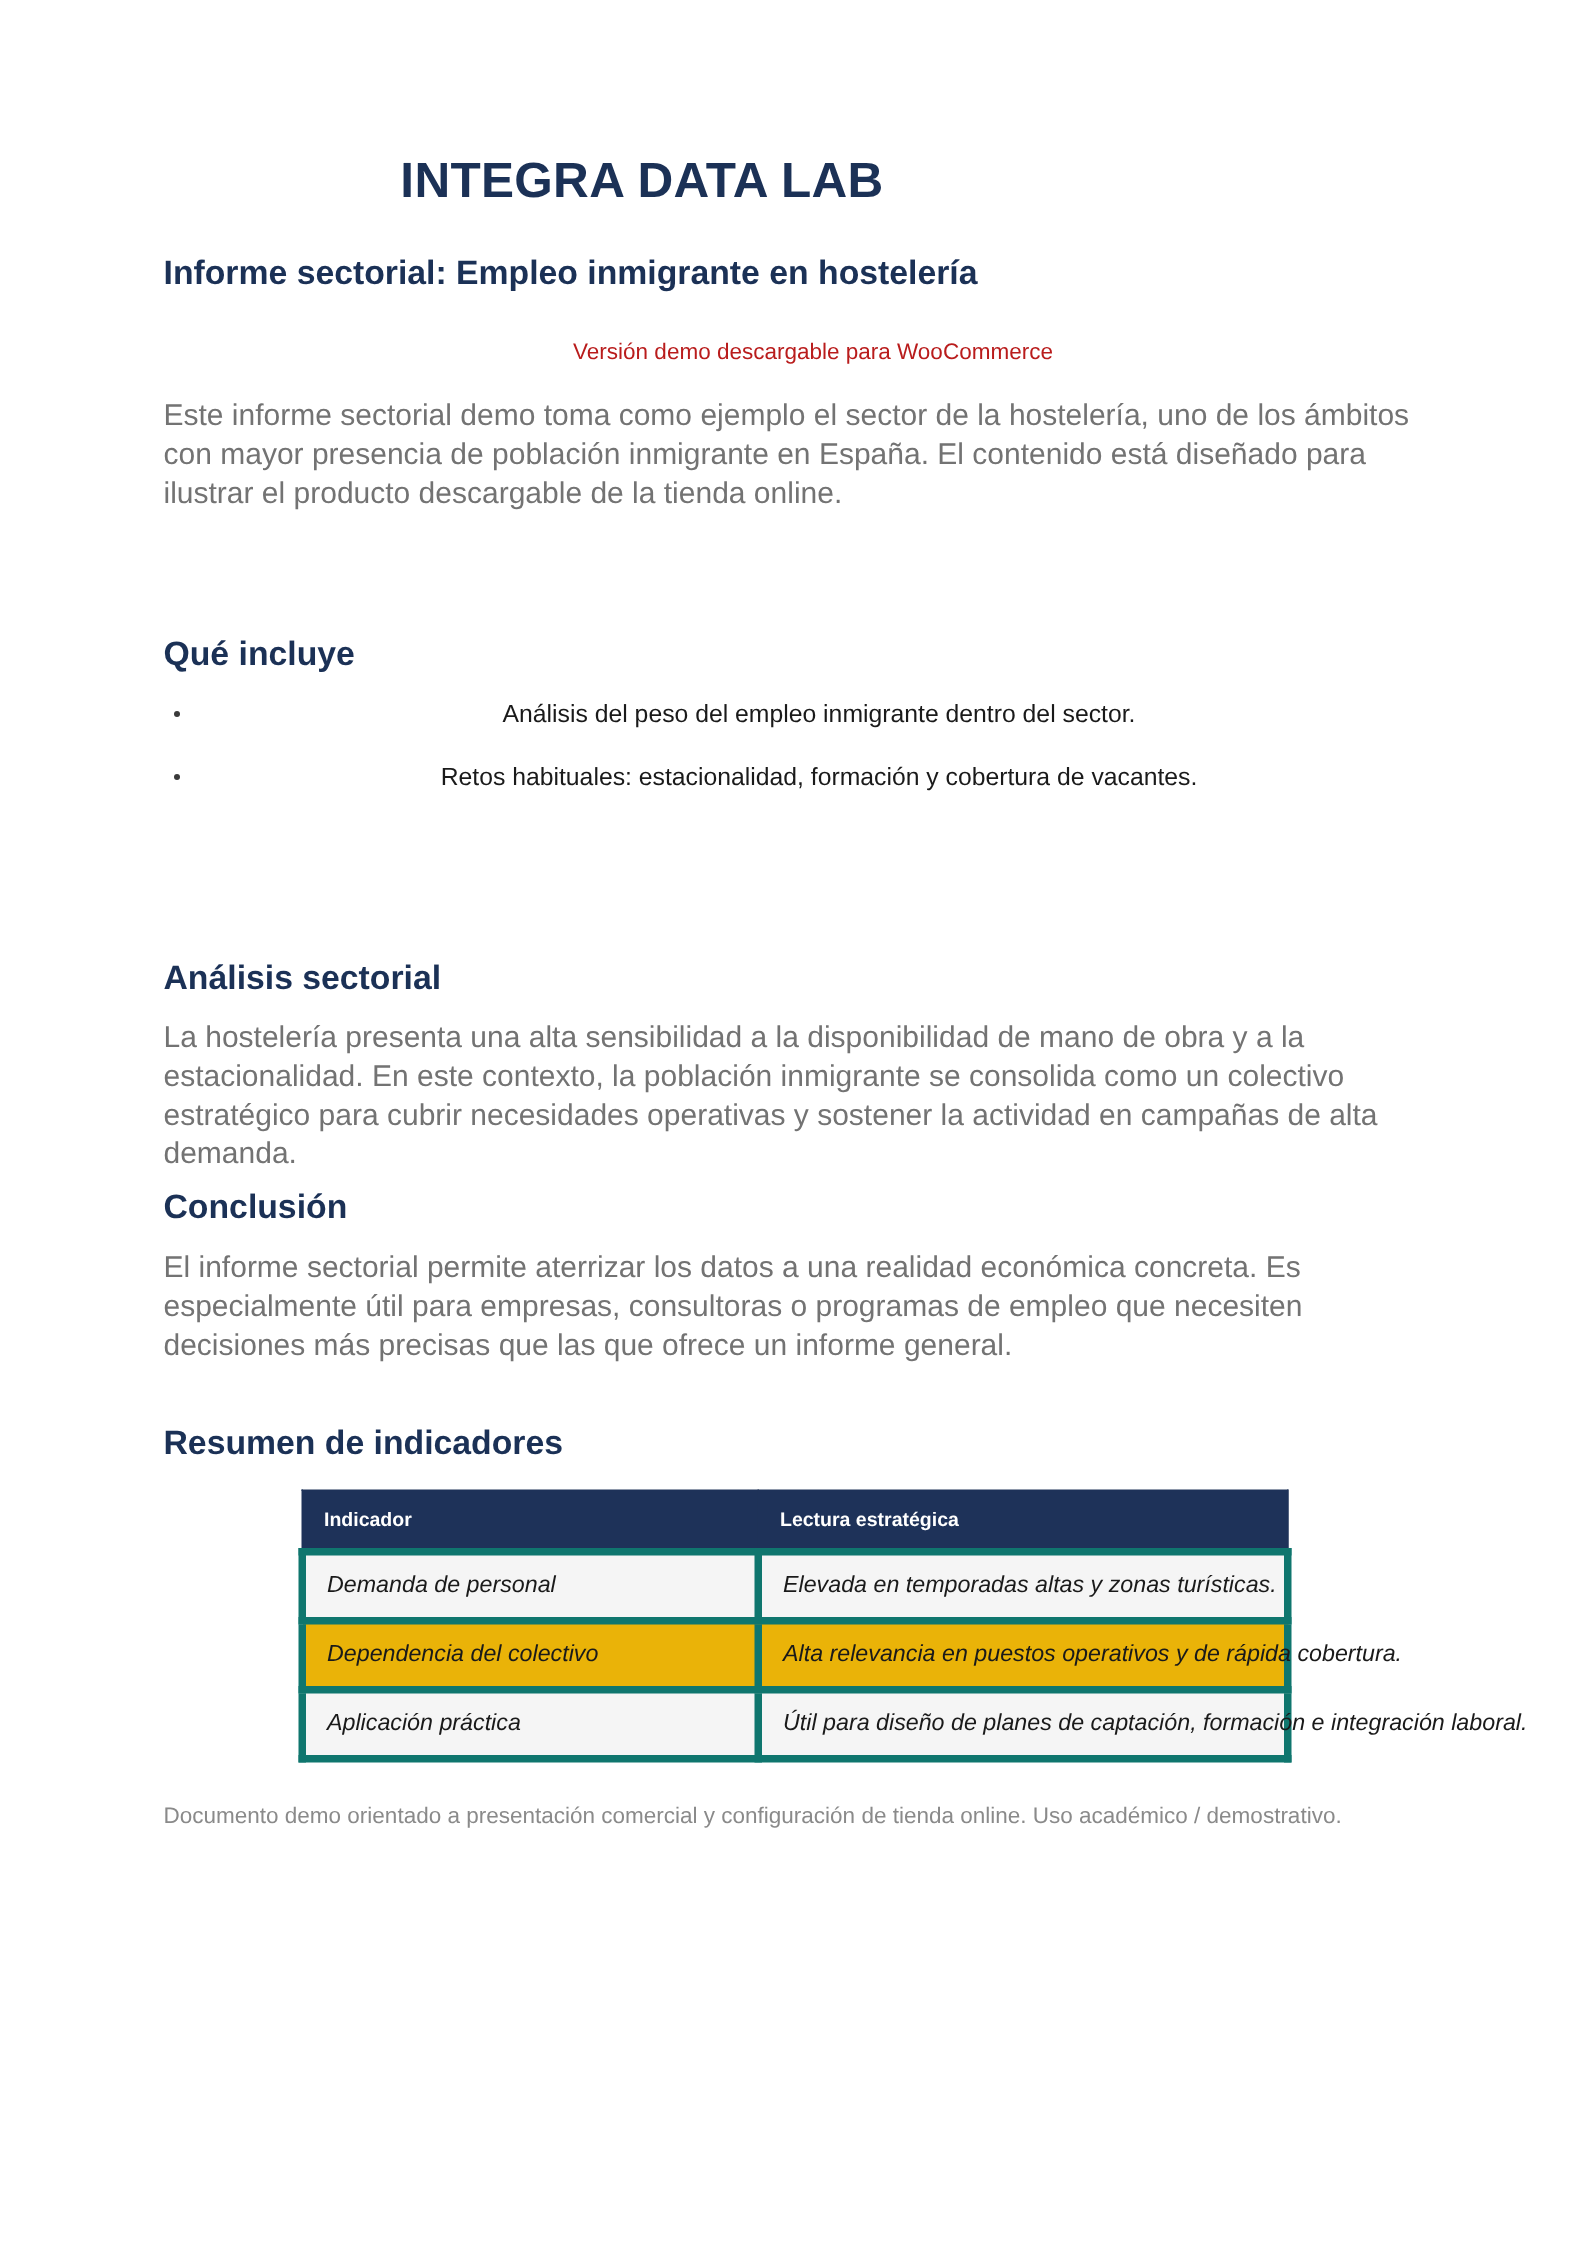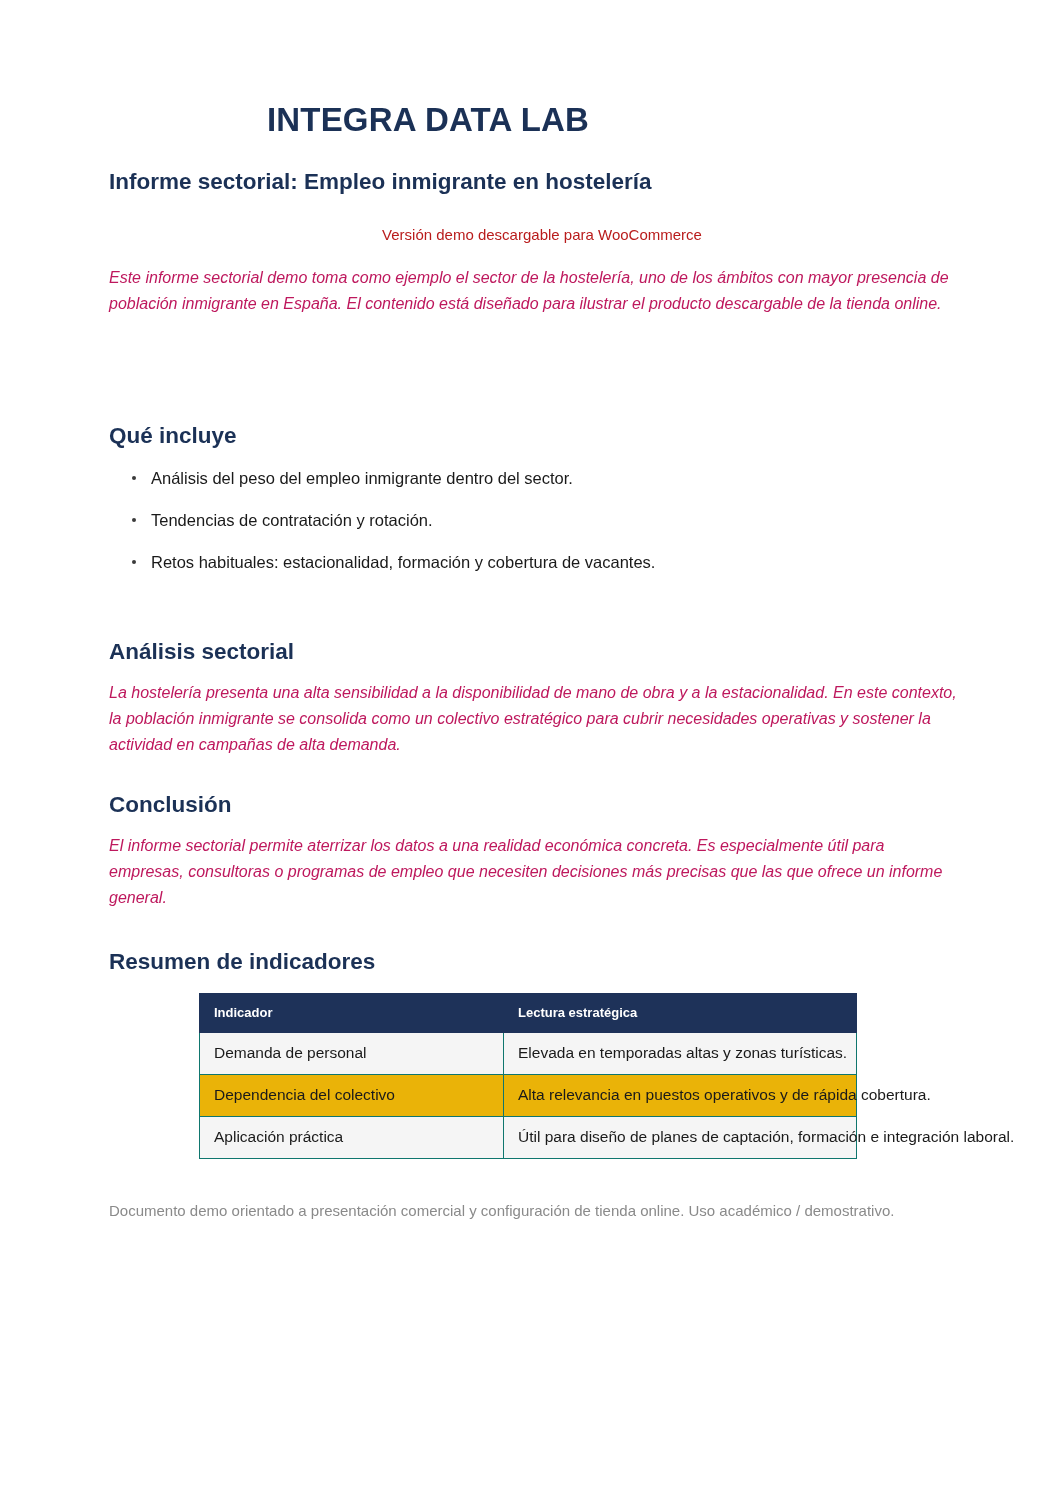--- a/index.html
+++ b/index.html
@@ -89,37 +89,37 @@
     margin: 0 0 14px 0;
     padding: 0;
     font-size: 22.5px;
     line-height: 28px;
     font-weight: bold;
     color: #1b3156;
   }
   .section p {
     margin: 0;
     padding: 0;
-    font-size: 16px;
+    font-size: 20px;
     line-height: 25.8px;
-    color: #be185d;
-    font-style: italic;
+    color: #737373;
   }
 
   .sec-descripcion { top: 265px; }
   .sec-incluye     { top: 422px; }
   .sec-analisis    { top: 638px; }
   .sec-conclusion  { top: 791px; }
   .sec-resumen     { top: 948px; }
 
   
   ul.bullets {
-    margin: 16px;
+    margin: 0;
     padding: 0;
     list-style: none;
+    text-align: center;
   }
   ul.bullets li {
     position: relative;
     margin: 0 0 18px 0;
     padding-left: 26px;
     font-size: 16.5px;
     line-height: 24px;
     color: #1a1a1a;
   }
   ul.bullets li:last-child { margin-bottom: 0; }
@@ -155,27 +155,28 @@
     color: #ffffff;
     font-weight: bold;
     font-size: 13px;
     text-align: left;
     padding: 11px 14px 12px 14px;
     border: 1px solid #1e3259;
     white-space: nowrap;
   }
 
   table.indicators tbody td {
-    border: 1px solid #0f766e;
+    border: 5px solid #0f766e;
     padding: 10px 14px 11px 14px;
     vertical-align: middle;
     color: #1a1a1a;
     line-height: 20px;
     white-space: nowrap;
     overflow: visible;
+    font-style: italic;
   }
   table.indicators tbody tr.row-odd  td { background: #f5f5f5; }
   table.indicators tbody tr.row-even td { background: #eab308; }
 
   
   .footer-note {
     position: absolute;
     left: 109px;
     top: 1185px;
     width: 900px;
@@ -200,24 +201,20 @@
     <section class="section sec-descripcion">
       <p>Este informe sectorial demo toma como ejemplo el sector de la hostelería, uno de los ámbitos con mayor presencia de población inmigrante en España. El contenido está diseñado para ilustrar el producto descargable de la tienda online.</p>
     </section>
 
     <section class="section sec-incluye">
       <h3>Qué incluye</h3>
       <ul class="bullets">
         <li>
           <span class="bullet-dot"></span>
           <span>Análisis del peso del empleo inmigrante dentro del sector.</span>
-        </li>
-        <li>
-          <span class="bullet-dot"></span>
-          <span>Tendencias de contratación y rotación.</span>
         </li>
         <li>
           <span class="bullet-dot"></span>
           <span>Retos habituales: estacionalidad, formación y cobertura de vacantes.</span>
         </li>
       </ul>
     </section>
 
     <section class="section sec-analisis">
       <h3>Análisis sectorial</h3>

